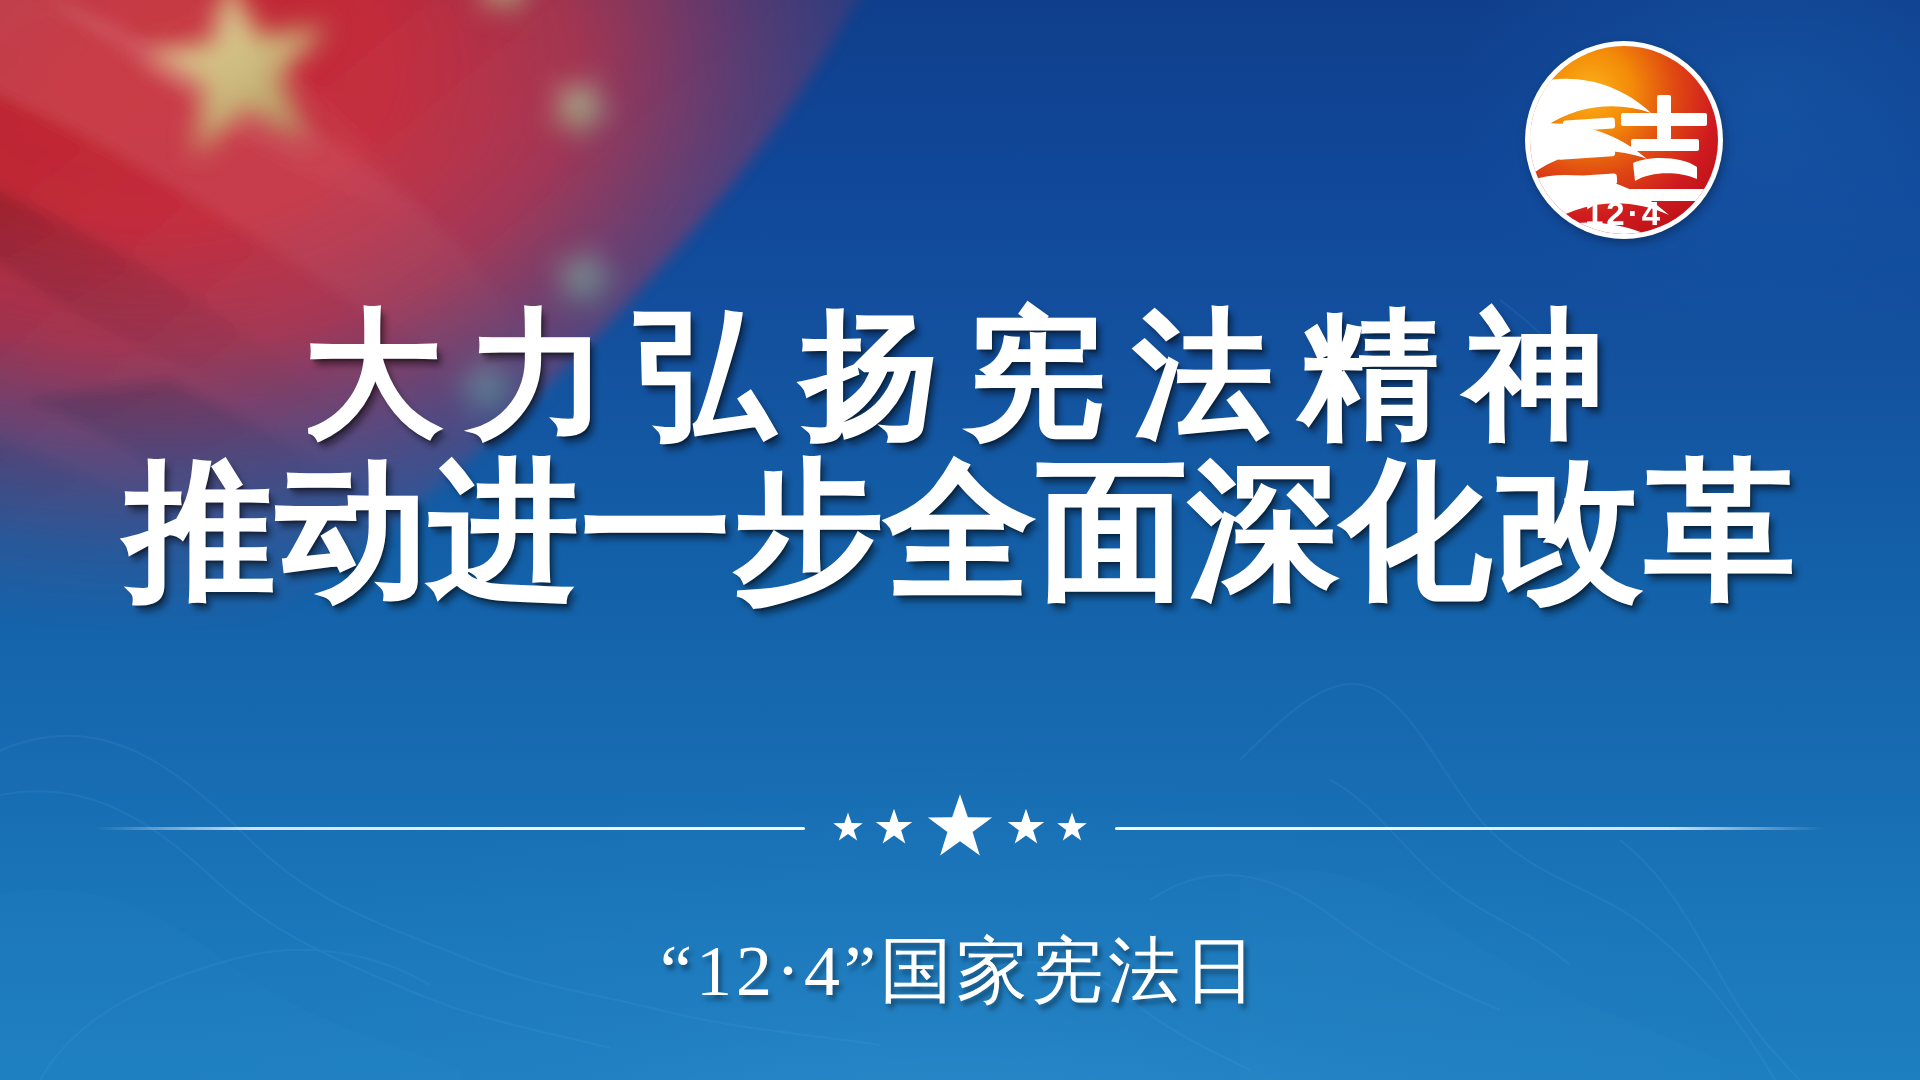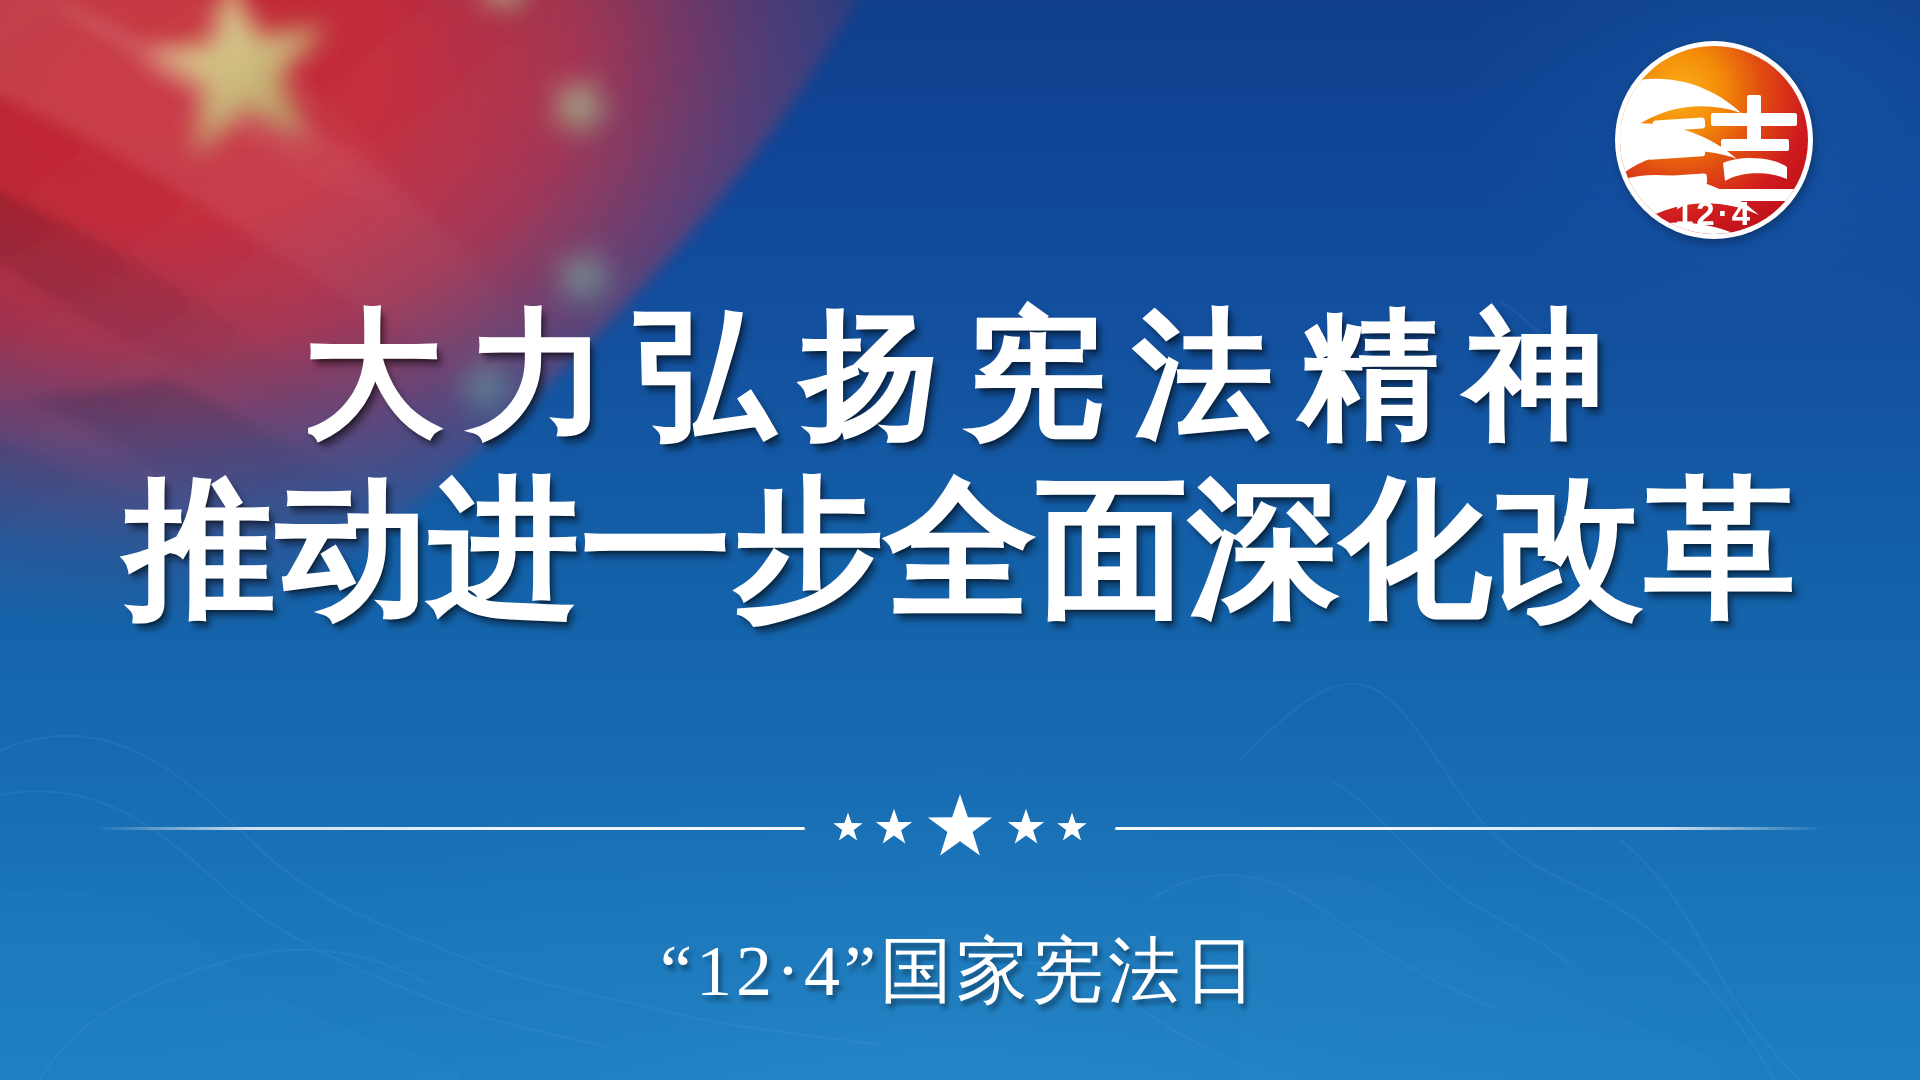--- a/index.html
+++ b/index.html
@@ -69,21 +69,21 @@
           rgba(0,0,0,.97) 26%,
           rgba(0,0,0,.78) 46%,
           rgba(0,0,0,.40) 64%,
           rgba(0,0,0,.12) 80%,
           rgba(0,0,0,0) 93%);
   }
   .flag-wrap svg{ width:100%; height:100%; display:block; }
 
   
   .logo{
-    position:absolute; left:1611px; top:35px;
+    position:absolute; left:1521px; top:35px;
     width:206px; height:215px;
   }
   .logo svg{ width:100%; height:100%; display:block;
     filter:drop-shadow(2px 4px 5px rgba(0,0,0,.30)); }
 
   
   .headline{
     position:absolute; left:0; right:0; top:300px;
     text-align:center;
   }
@@ -100,21 +100,20 @@
   .hl-line-1{
     font-size:138px;
     line-height:148px;
     letter-spacing:28px;
     padding-left:16px;   
   }
   .hl-line-2{
     font-size:150px;
     line-height:164px;
     letter-spacing:2px;
-    margin-top:18px;
     padding-left:2px;
   }
 
   
   .divider{
     position:absolute; left:0; right:0; top:780px;
     height:96px;
     display:flex; align-items:center; justify-content:center;
   }
   .div-rule{

